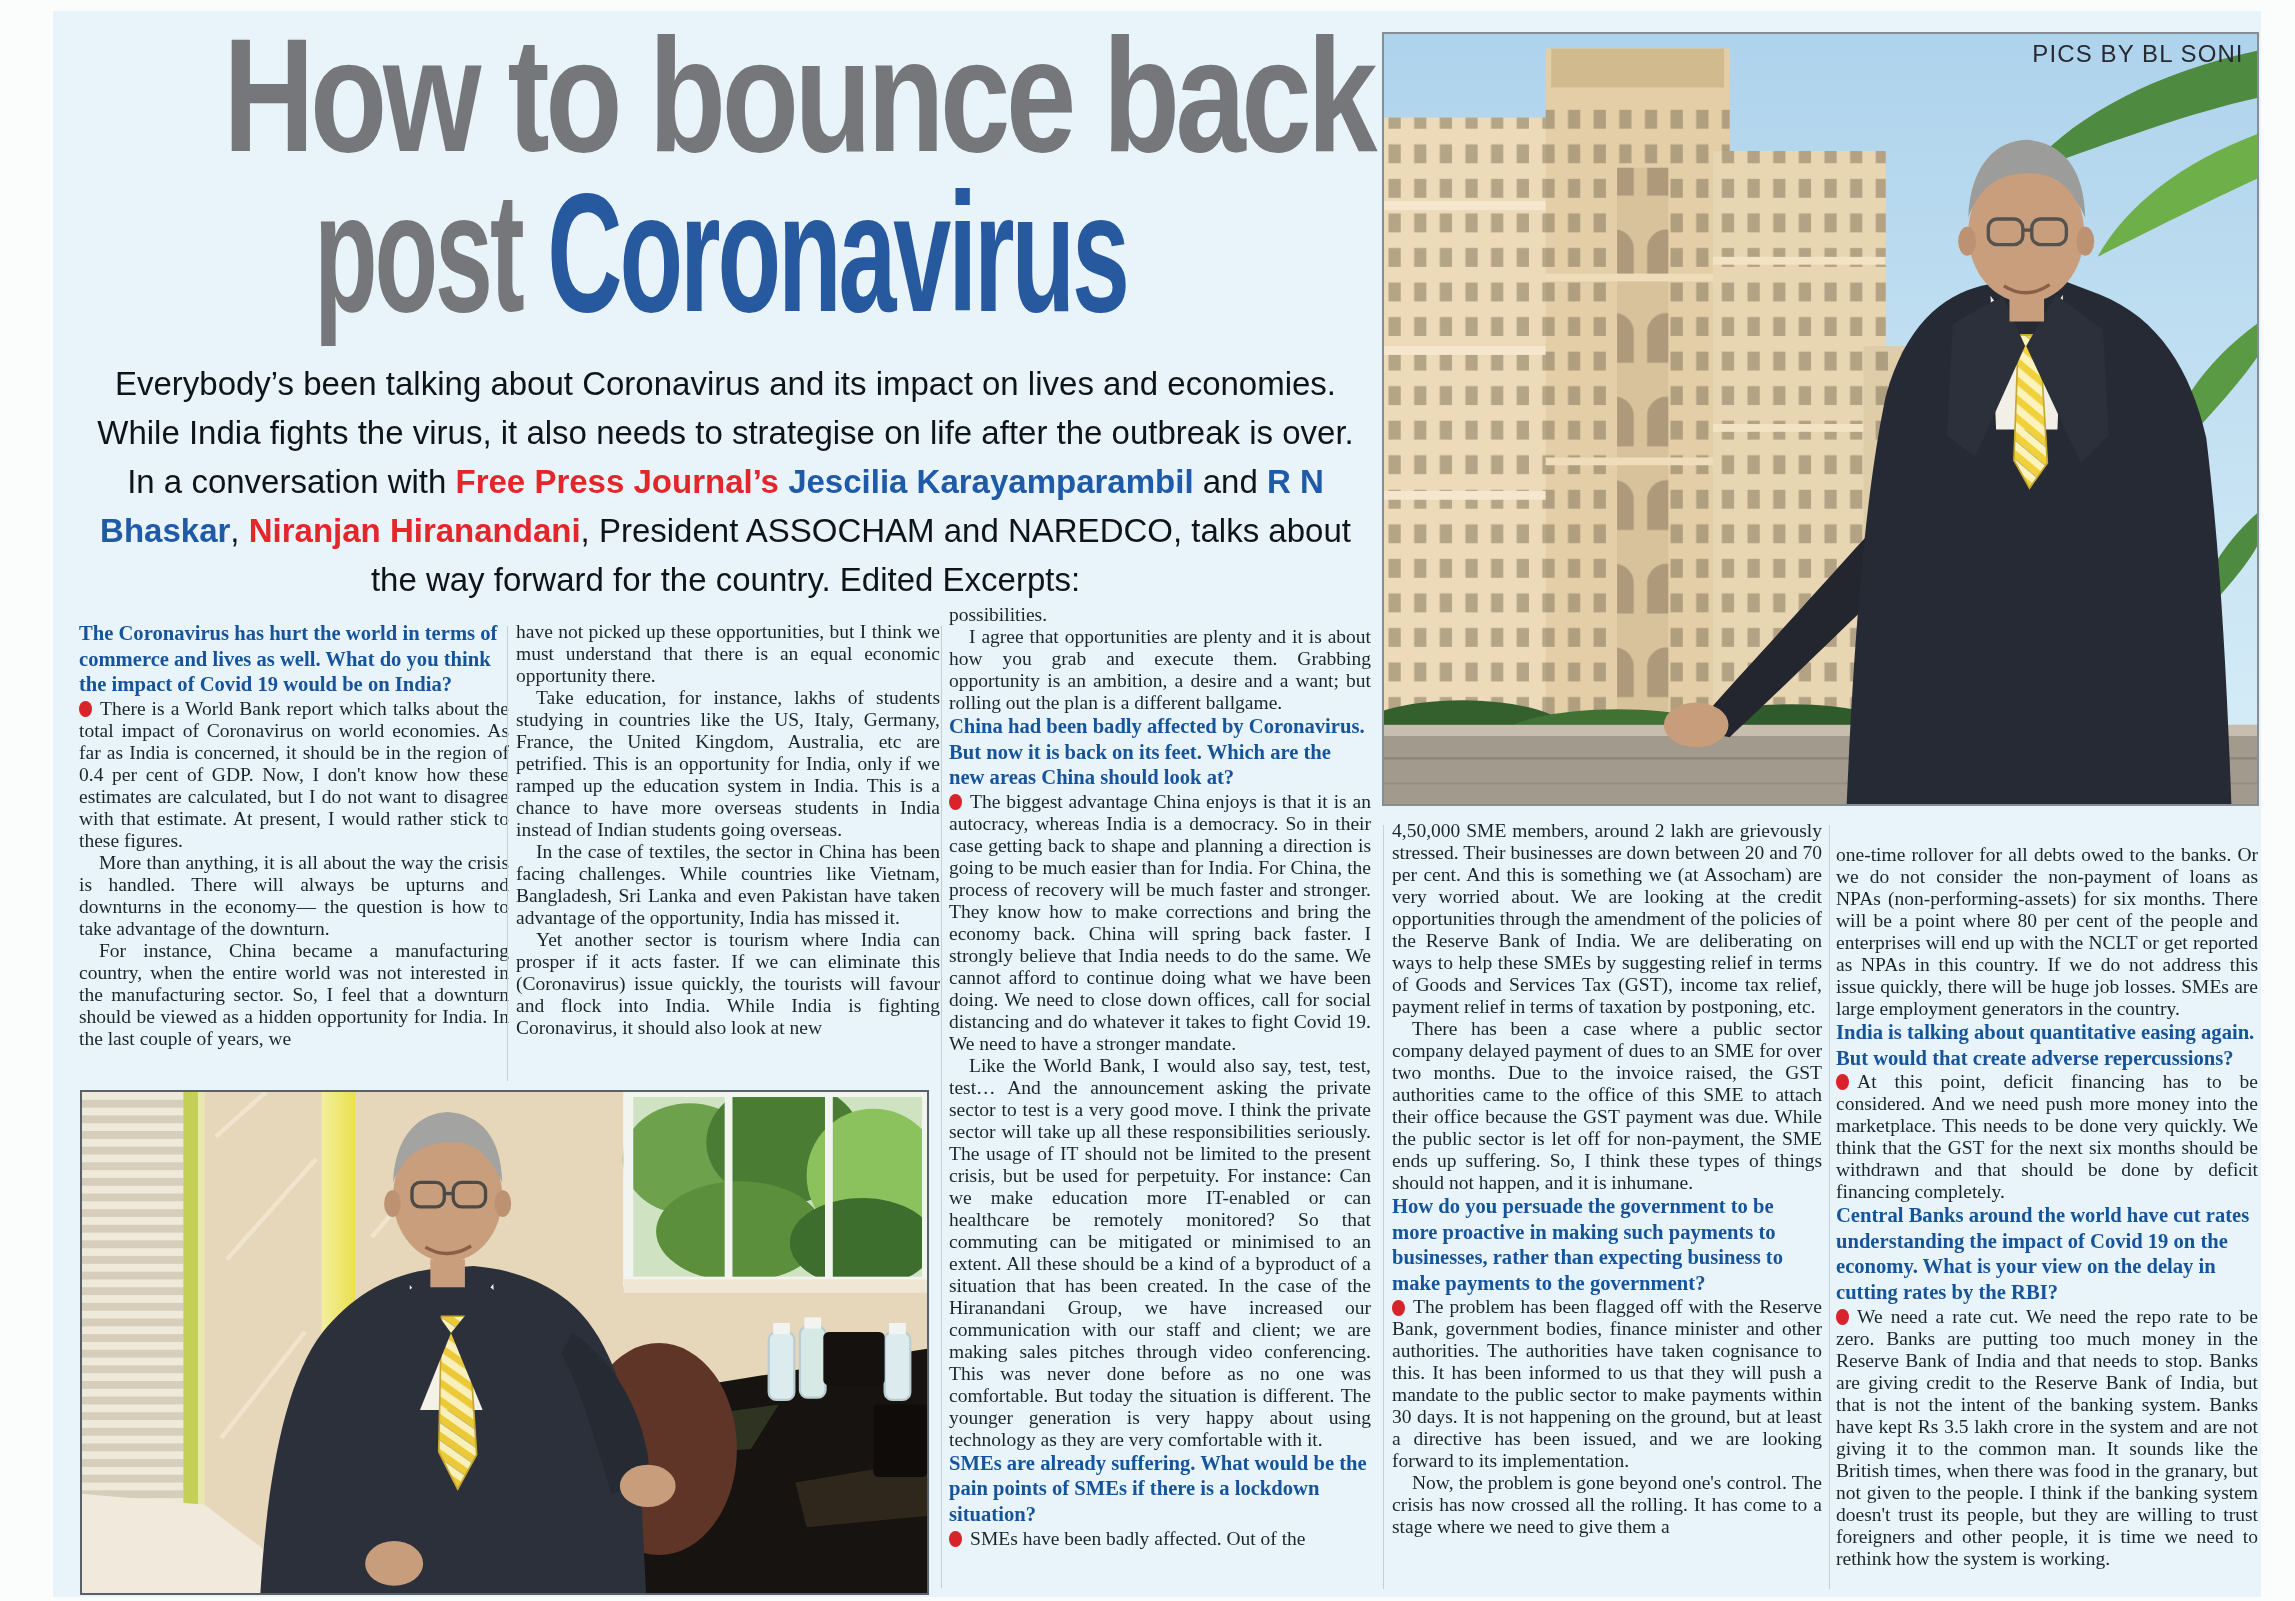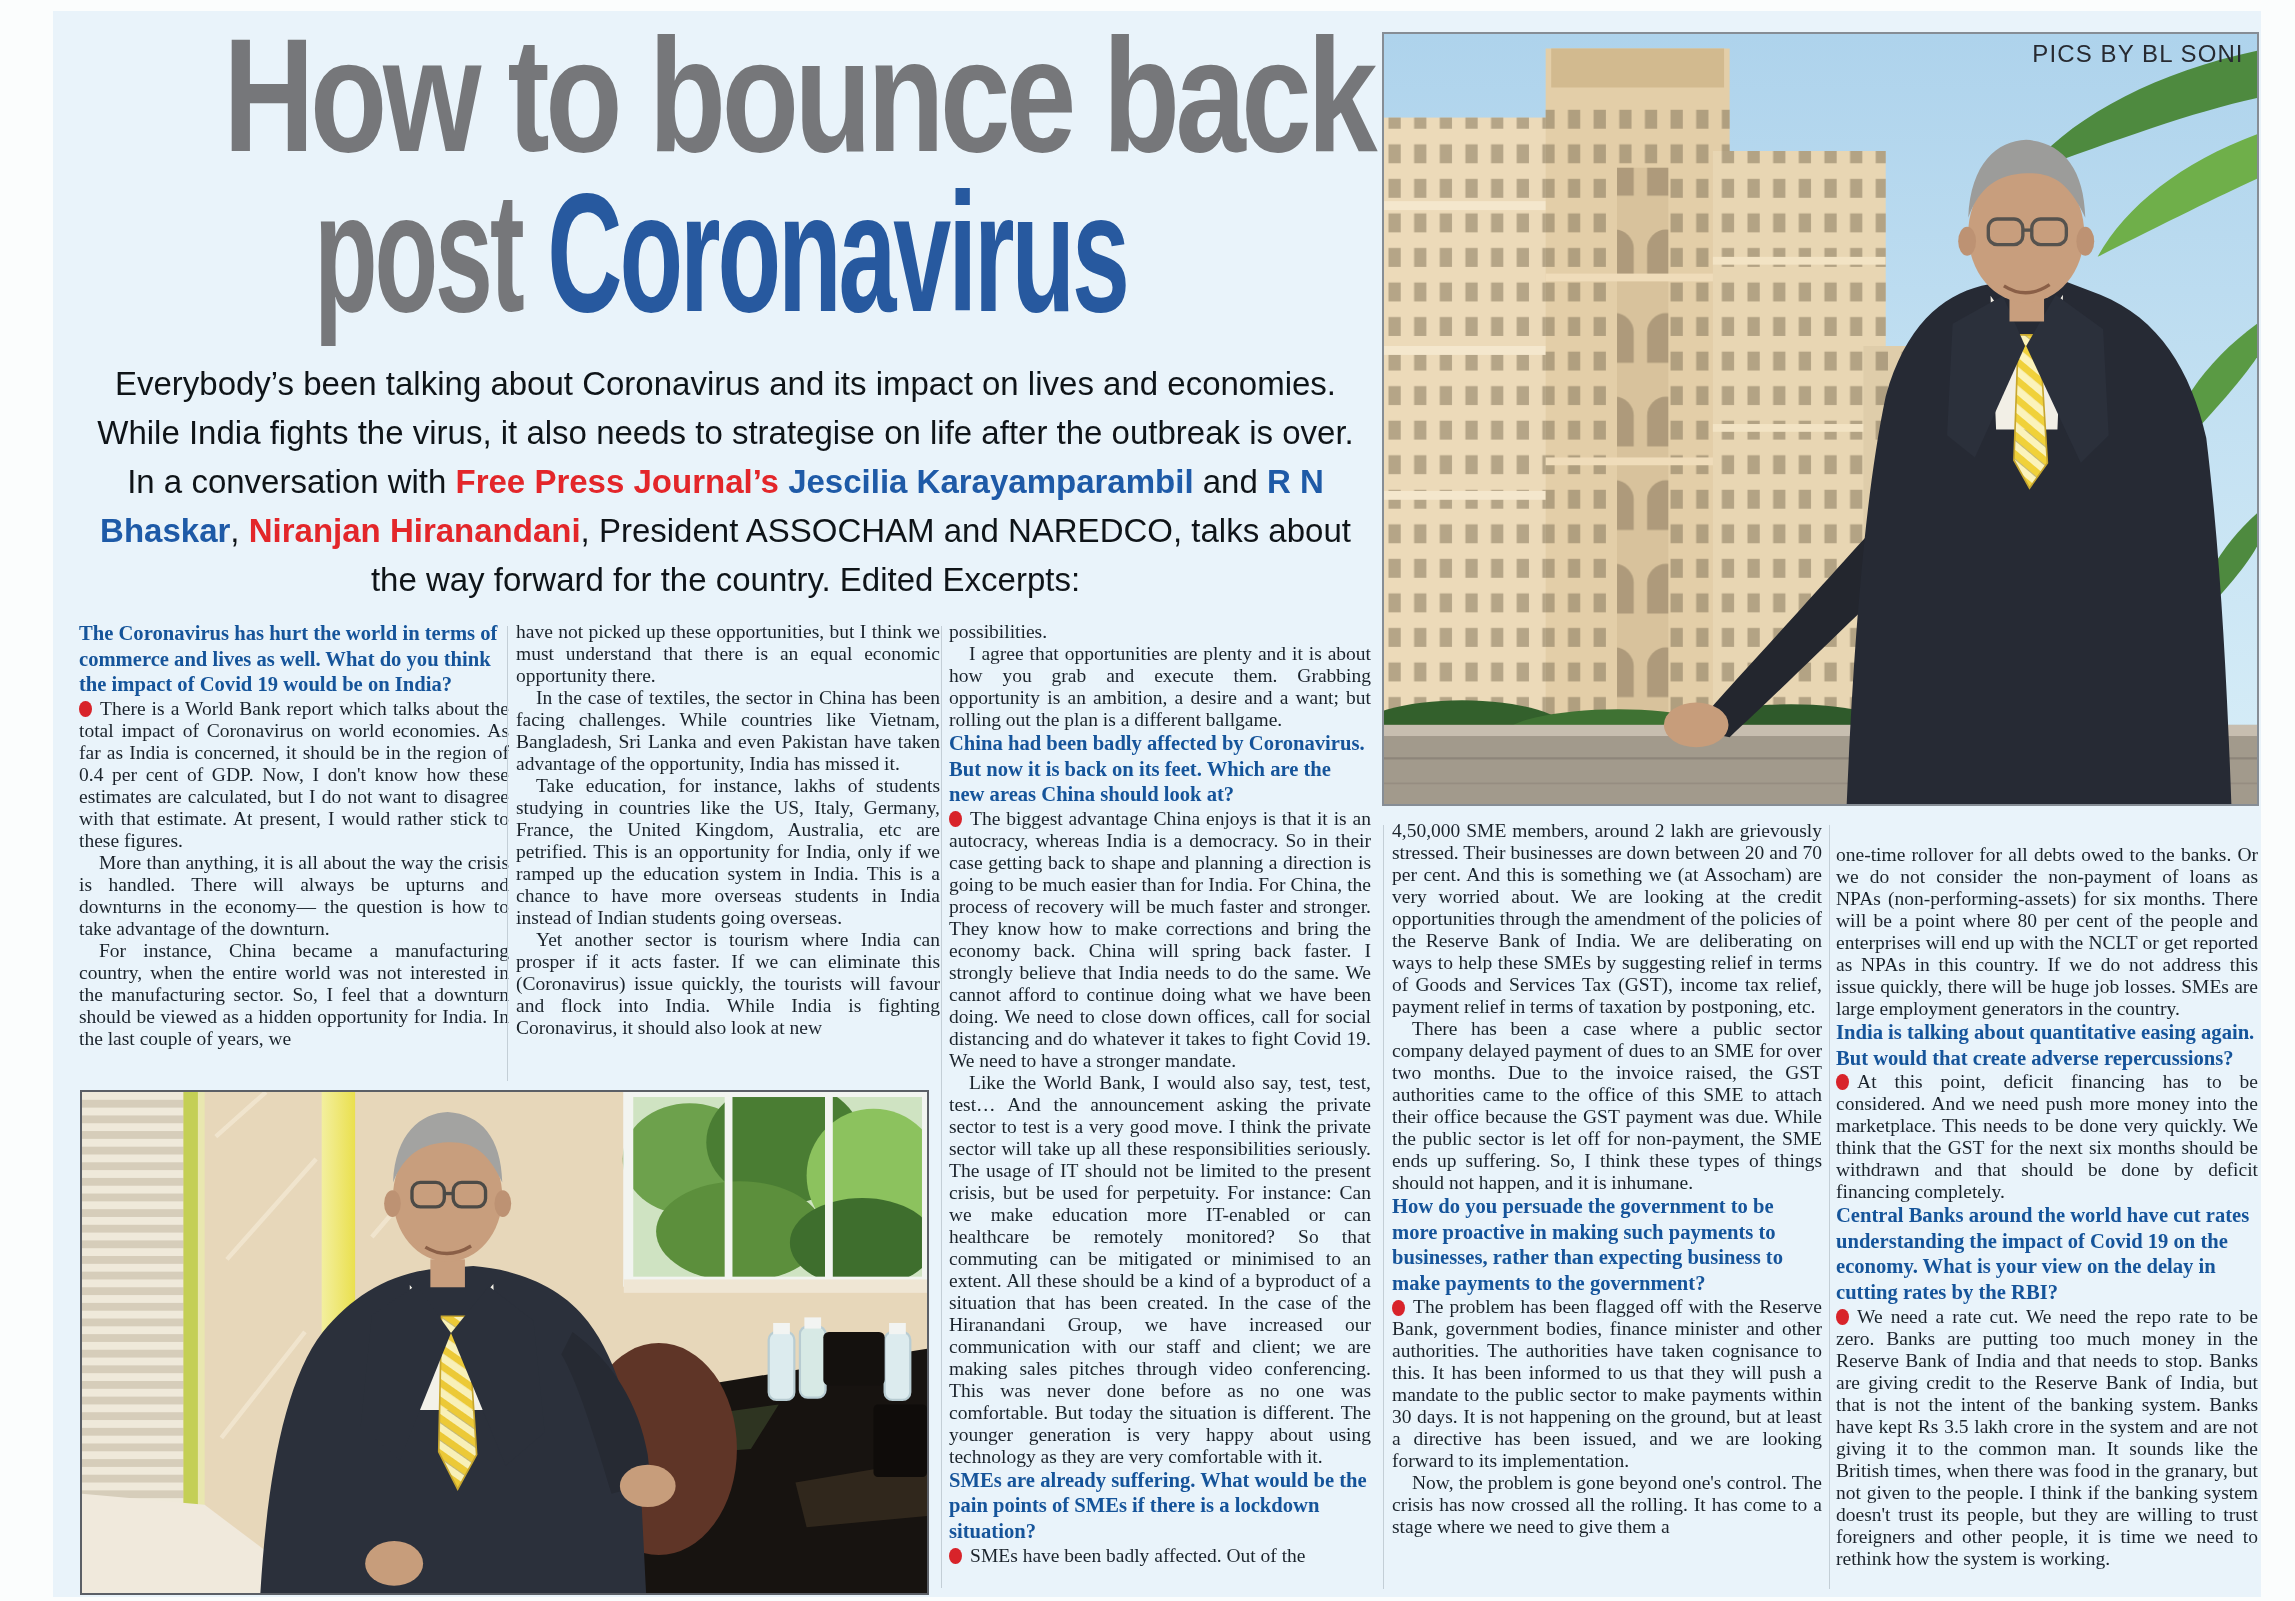--- a/index.html
+++ b/index.html
@@ -139,26 +139,26 @@
 
   <div class="col" style="left:79px;top:621px;width:430px;height:466px;">
     <p class="q qtop">The Coronavirus has hurt the world in terms of commerce and lives as well. What do you think the impact of Covid 19 would be on India?</p>
     <p class="first"><span class="bullet"></span><span>There is a World Bank report which talks about the total impact of Coronavirus on world economies. As far as India is concerned, it should be in the region of 0.4 per cent of GDP. Now, I don't know how these estimates are calculated, but I do not want to disagree with that estimate. At present, I would rather stick to these figures.</span></p>
     <p class="bodyp">More than anything, it is all about the way the crisis is handled. There will always be upturns and downturns in the economy— the question is how to take advantage of the downturn.</p>
     <p class="bodyp">For instance, China became a manufacturing country, when the entire world was not interested in the manufacturing sector. So, I feel that a downturn should be viewed as a hidden opportunity for India. In the last couple of years, we</p>
   </div>
 
   <div class="col" style="left:516px;top:621px;width:424px;height:466px;">
     <p class="first">have not picked up these opportunities, but I think we must understand that there is an equal economic opportunity there.</p>
+    <p class="bodyp">Take education, for instance, lakhs of students studying in countries like the US, Italy, Germany, France, the United Kingdom, Australia, etc are petrified. This is an opportunity for India, only if we ramped up the education system in India. This is a chance to have more overseas students in India instead of Indian students going overseas.</p>
     <p class="bodyp">In the case of textiles, the sector in China has been facing challenges. While countries like Vietnam, Bangladesh, Sri Lanka and even Pakistan have taken advantage of the opportunity, India has missed it.</p>
-    <p class="bodyp">Take education, for instance, lakhs of students studying in countries like the US, Italy, Germany, France, the United Kingdom, Australia, etc are petrified. This is an opportunity for India, only if we ramped up the education system in India. This is a chance to have more overseas students in India instead of Indian students going overseas.</p>
     <p class="bodyp">Yet another sector is tourism where India can prosper if it acts faster. If we can eliminate this (Coronavirus) issue quickly, the tourists will favour and flock into India. While India is fighting Coronavirus, it should also look at new</p>
   </div>
 
-  <div class="col" style="left:949px;top:621px;width:422px;height:975px;">
+  <div class="col" style="left:949px;top:604px;width:422px;height:975px;">
     <p class="first">possibilities.</p>
     <p class="bodyp">I agree that opportunities are plenty and it is about how you grab and execute them. Grabbing opportunity is an ambition, a desire and a want; but rolling out the plan is a different ballgame.</p>
     <p class="q">China had been badly affected by Coronavirus. But now it is back on its feet. Which are the new areas China should look at?</p>
     <p class="first"><span class="bullet"></span><span>The biggest advantage China enjoys is that it is an autocracy, whereas India is a democracy. So in their case getting back to shape and planning a direction is going to be much easier than for India. For China, the process of recovery will be much faster and stronger. They know how to make corrections and bring the economy back. China will spring back faster. I strongly believe that India needs to do the same. We cannot afford to continue doing what we have been doing. We need to close down offices, call for social distancing and do whatever it takes to fight Covid 19. We need to have a stronger mandate.</span></p>
     <p class="bodyp">Like the World Bank, I would also say, test, test, test… And the announcement asking the private sector to test is a very good move. I think the private sector will take up all these responsibilities seriously. The usage of IT should not be limited to the present crisis, but be used for perpetuity. For instance: Can we make education more IT-enabled or can healthcare be remotely monitored? So that commuting can be mitigated or minimised to an extent. All these should be a kind of a byproduct of a situation that has been created. In the case of the Hiranandani Group, we have increased our communication with our staff and client; we are making sales pitches through video conferencing. This was never done before as no one was comfortable. But today the situation is different. The younger generation is very happy about using technology as they are very comfortable with it.</p>
     <p class="q">SMEs are already suffering. What would be the pain points of SMEs if there is a lockdown situation?</p>
     <p class="first"><span class="bullet"></span><span>SMEs have been badly affected. Out of the</span></p>
   </div>
 
   <div class="col" style="left:1392px;top:820px;width:430px;height:776px;">

